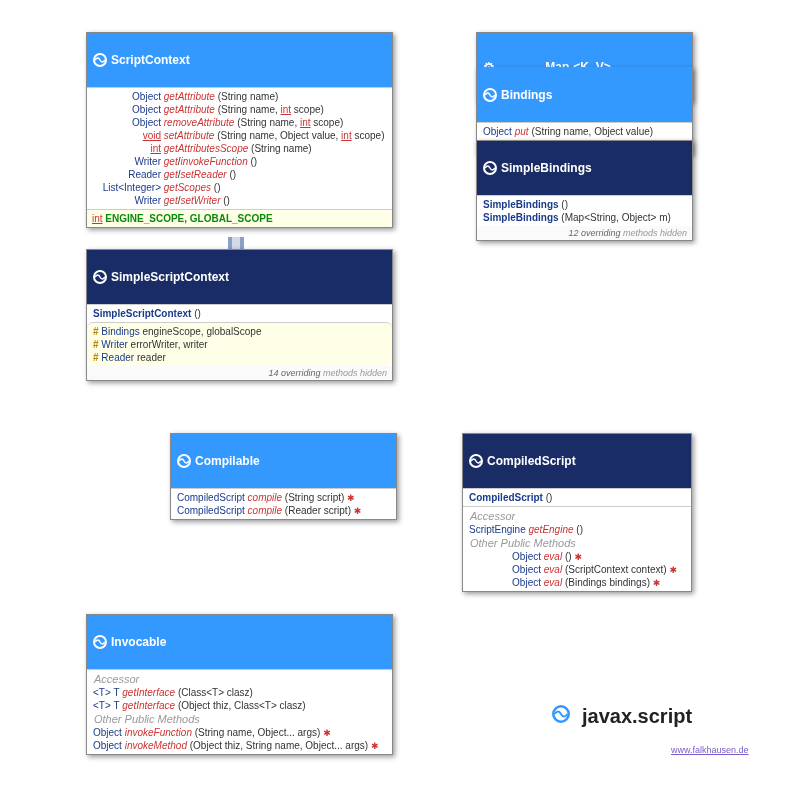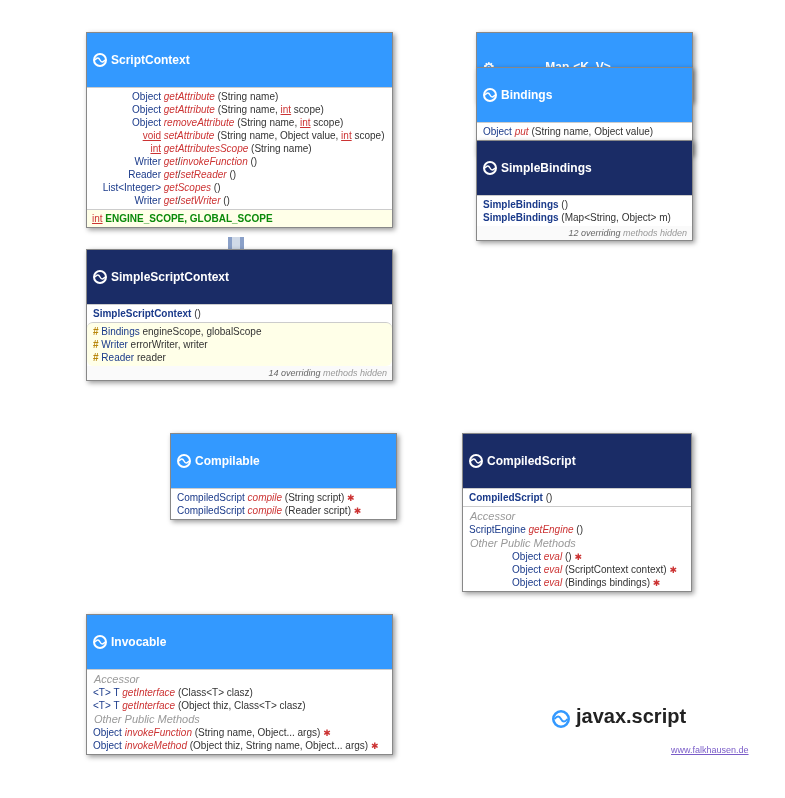--- a/index.html
+++ b/index.html
@@ -86,22 +86,22 @@
     border-left: 4px solid #8aa0c8;
     border-right: 4px solid #8aa0c8;
     background: #d0dae8;
   }
   .pkg {
     position: absolute;
     font-weight: bold;
     font-size: 20px;
     color: #222;
     display: flex;
-    align-items: flex-end;
-    gap: 6px;
+    align-items: flex-start;
+    gap: 12px;
   }
   .credit {
     position: absolute;
     font-size: 9px;
     color: #7a5cc8;
     text-decoration: underline;
   }
   .generic { color: #fff; }
   .ital-pkg { font-style: italic; font-weight: normal; font-size: 11px; margin-top: 16px;}
 </style>

